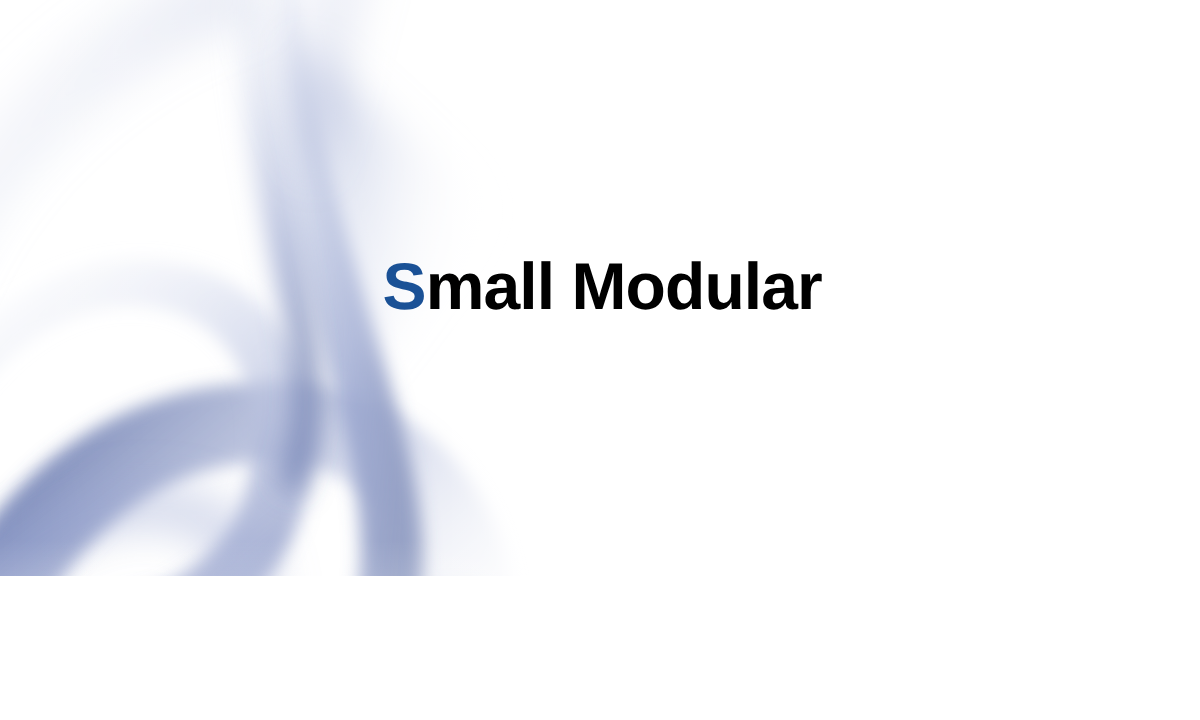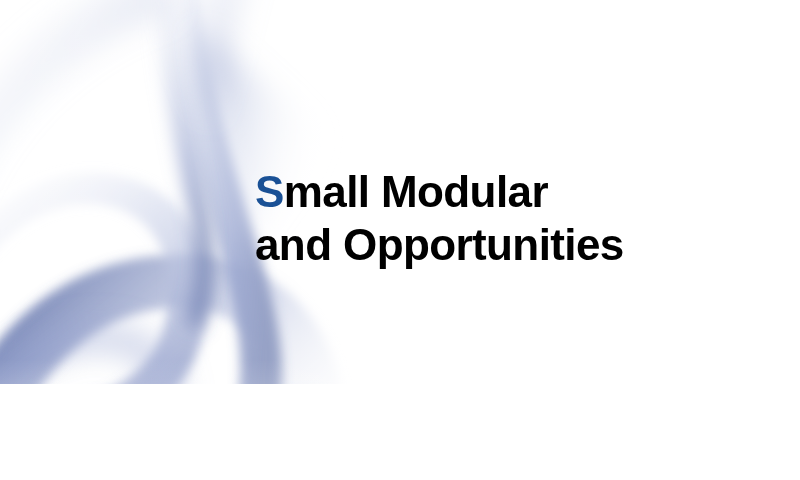--- a/index.html
+++ b/index.html
@@ -164,16 +164,15 @@
                  L 150 416 C 156 384 142 360 116 354 C 66 344 10 380 -12 434 Z" fill="#8c9acb" opacity="0.45"></path>
       </g>
 
       <rect x="0" y="0" width="460" height="480" fill="url(#gradFadeRight)"></rect>
       <rect x="0" y="360" width="460" height="120" fill="url(#gradFadeBottom)"></rect>
     </svg>
   </div>
 
   <div id="title-block">
     <div class="title-line"><span class="title-initial">S</span><span>mall Modular</span></div>
-    <div class="title-line">and Opportunities</div>
   </div>
 
 </div>
 
 </body></html>

